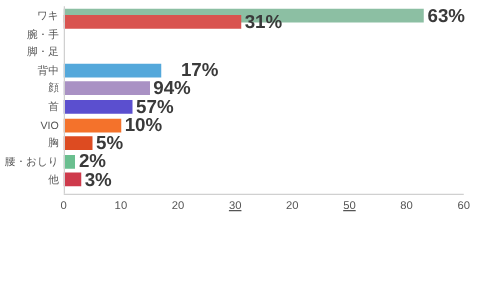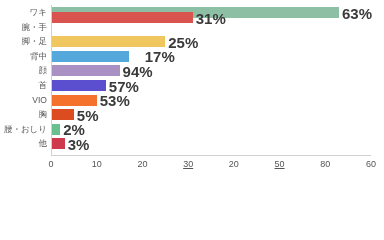--- a/index.html
+++ b/index.html
@@ -121,39 +121,35 @@
 
   <div class="plot-area" id="plot-area">
       <div class="bar-row" style="top: 2px;">
         <div class="bar-fill" style="width: 288px; background: rgb(140, 191, 163);"></div>
         <span class="bar-value" style="left: 291px;">63%</span>
       </div>
       <div class="bar-row" style="top: 7px;">
         <div class="bar-fill" style="width: 141.714px; background: rgb(217, 83, 79);"></div>
         <span class="bar-value" style="left: 144.714px;">31%</span>
       </div>
-      <div class="bar-row" style="top: 31.2px;">
-        <div class="bar-fill" style="width: 114.286px; background: rgb(239, 199, 94);"></div>
-        <span class="bar-value" style="left: 117.286px;">25%</span>
-      </div>
       <div class="bar-row" style="top: 45.8px;">
         <div class="bar-fill" style="width: 77.7143px; background: rgb(84, 168, 219);"></div>
         <span class="bar-value" style="left: 80.7143px; margin-left: 13px;">17%</span>
       </div>
       <div class="bar-row" style="top: 60.4px;">
         <div class="bar-fill" style="width: 68.5714px; background: rgb(169, 145, 196);"></div>
         <span class="bar-value" style="left: 71.5714px;">94%</span>
       </div>
       <div class="bar-row" style="top: 75px;">
         <div class="bar-fill" style="width: 54.8571px; background: rgb(91, 79, 207);"></div>
         <span class="bar-value" style="left: 57.8571px;">57%</span>
       </div>
       <div class="bar-row" style="top: 89.6px;">
         <div class="bar-fill" style="width: 45.7143px; background: rgb(244, 114, 43);"></div>
-        <span class="bar-value" style="left: 48.7143px;">53%</span>
+        <span class="bar-value" style="left: 48.7143px;">10%</span>
       </div>
       <div class="bar-row" style="top: 104.2px;">
         <div class="bar-fill" style="width: 22.8571px; background: rgb(221, 75, 33);"></div>
         <span class="bar-value" style="left: 25.8571px;">5%</span>
       </div>
       <div class="bar-row" style="top: 118.8px;">
         <div class="bar-fill" style="width: 9.14286px; background: rgb(106, 191, 143);"></div>
         <span class="bar-value" style="left: 12.1429px;">2%</span>
       </div>
       <div class="bar-row" style="top: 133.4px;">

